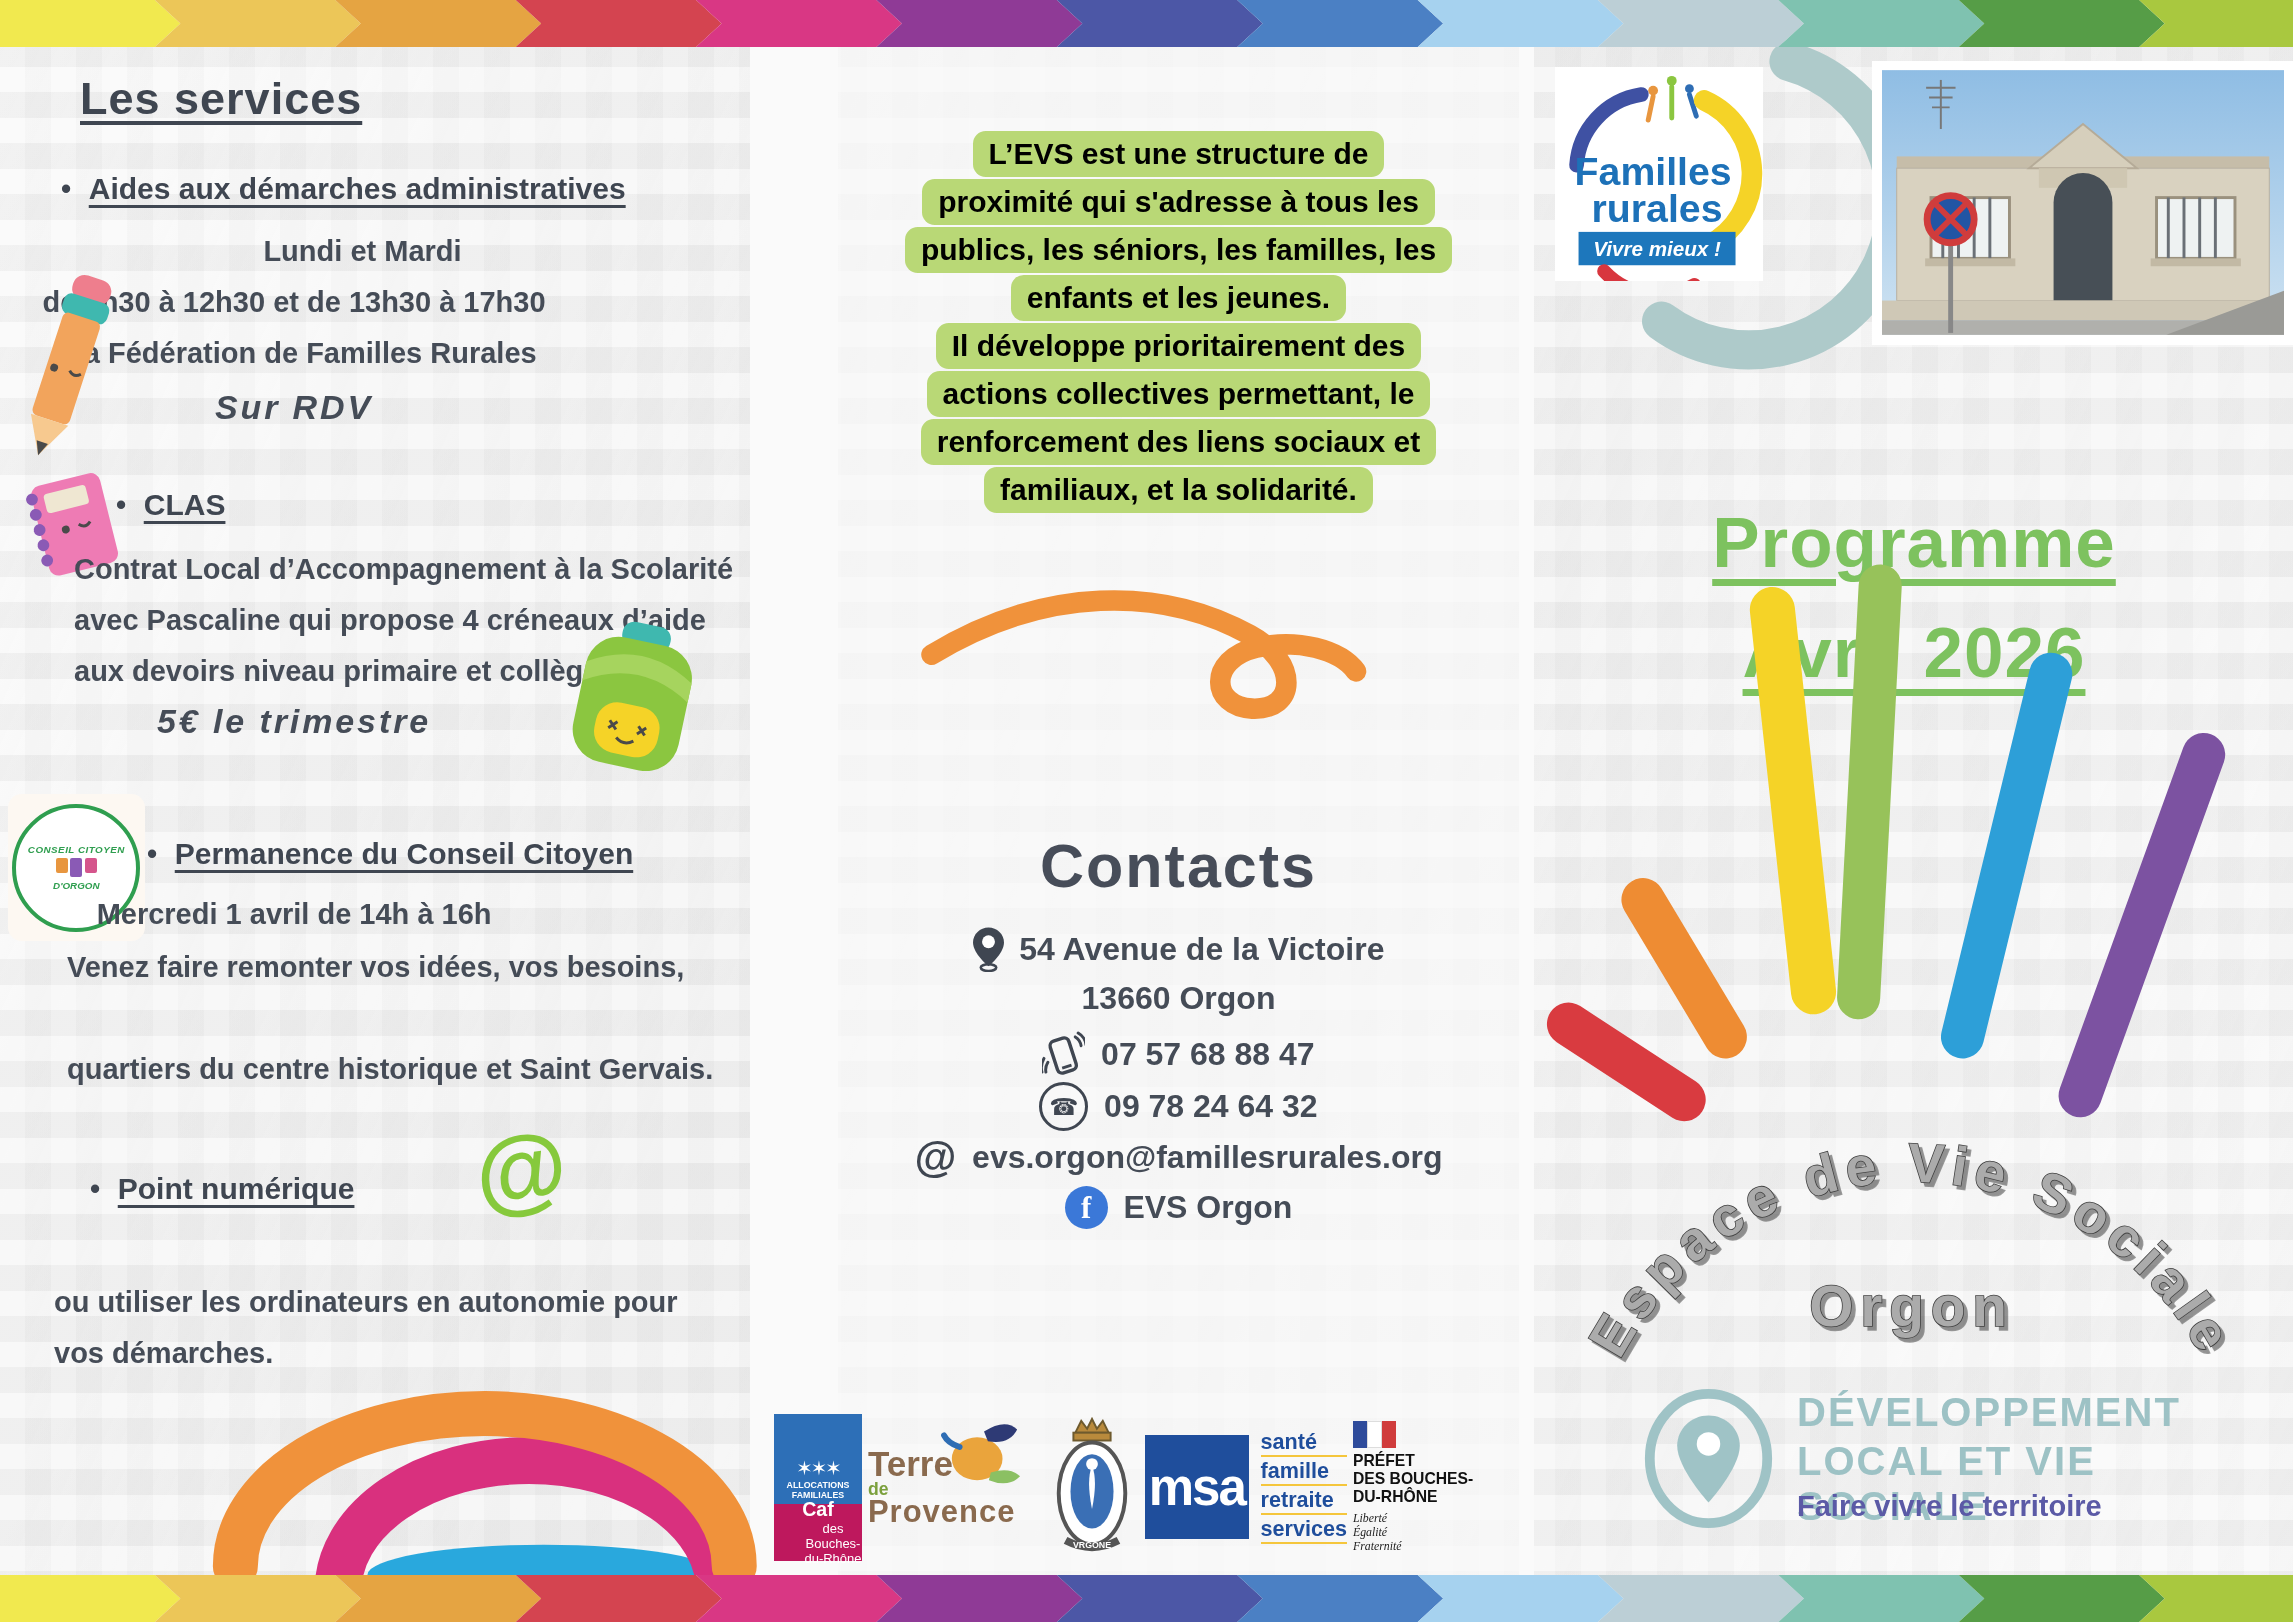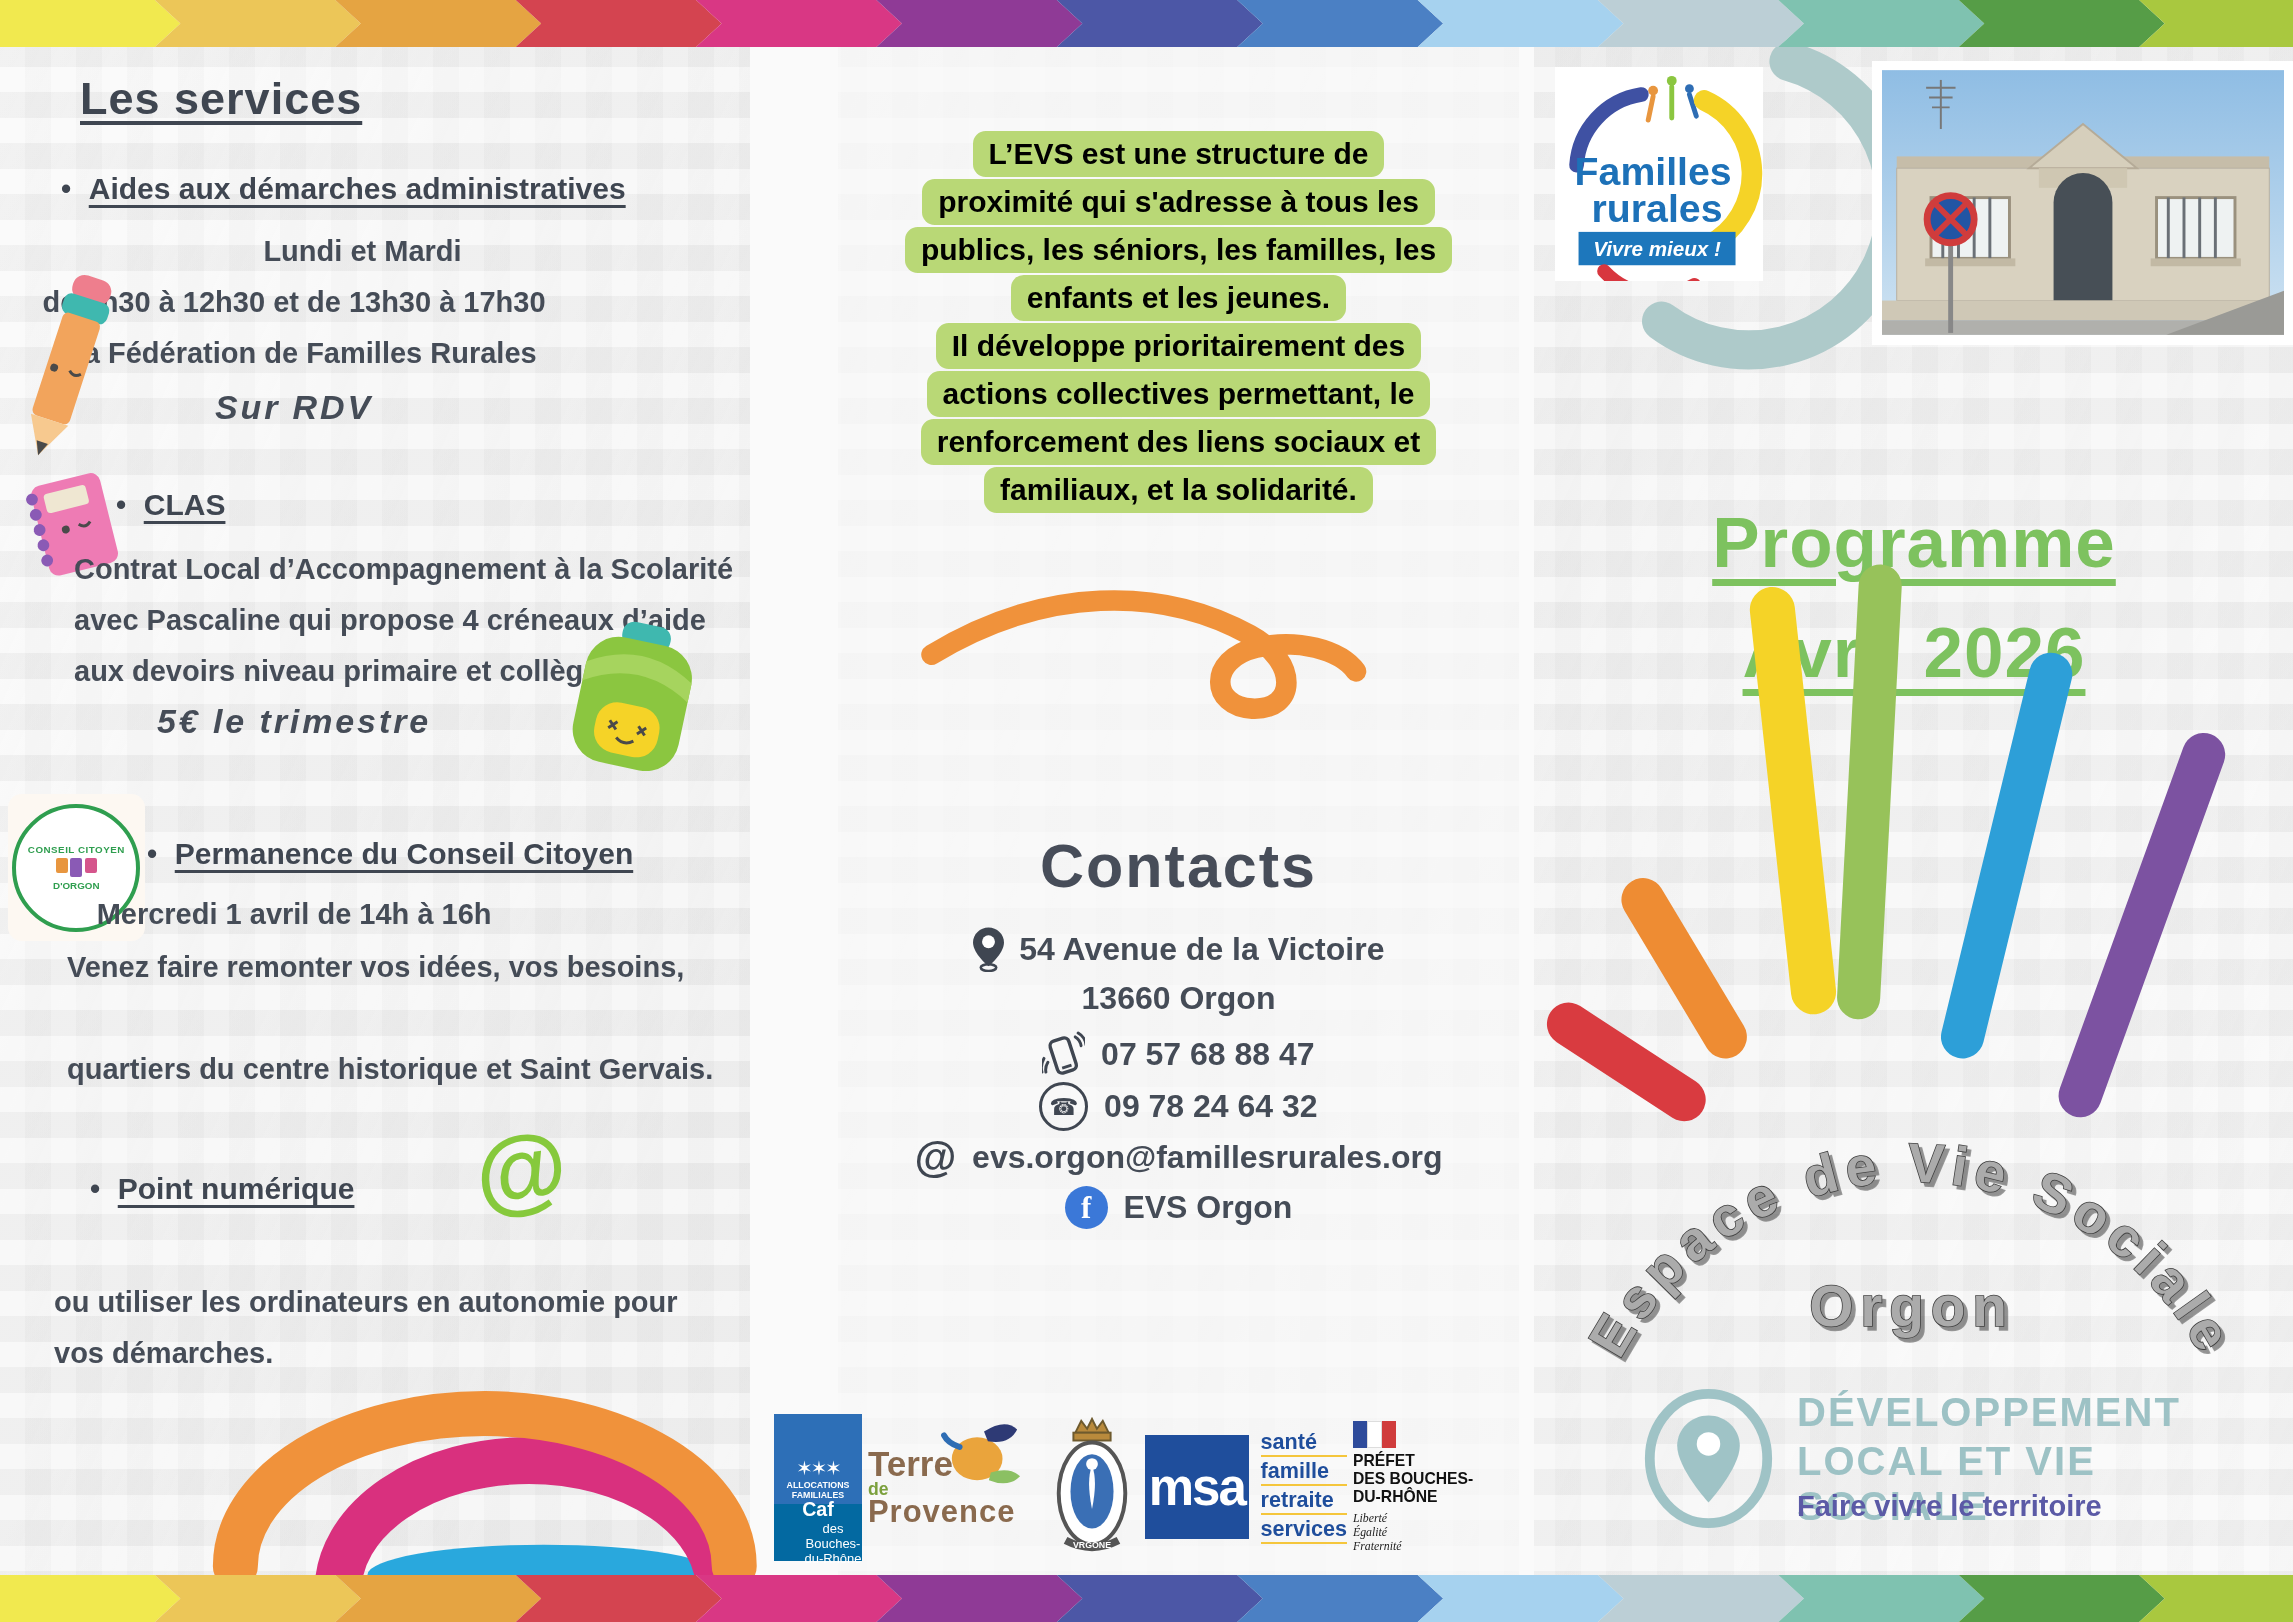--- a/index.html
+++ b/index.html
@@ -33,21 +33,21 @@
   .svc-title{position:absolute;font-size:30px;font-weight:800;display:flex;gap:17.6px;align-items:baseline;}
   .svc-title .ul{text-decoration:underline;text-decoration-thickness:2.9px;text-underline-offset:5.9px;}
   .bullet{font-size:29px;}
   .bodyline{position:absolute;font-size:29px;font-weight:700;color:#454c57;}
   .centered{text-align:center;}
   .hand{font-style:italic;letter-spacing:2.9px;font-weight:700;font-size:34px;}
   
   .illus{position:absolute;}
   .at-illus{font-size:94px;font-weight:900;color:#86c93c;transform:rotate(-8deg);line-height:1;}
   .cc-badge{position:absolute;left:7.8px;top:747px;width:137px;height:147px;background:#fdf8f2;border-radius:13.7px;
-    display:flex;align-items:center;justify-content:center;}
+    display:flex;align-items:center;justify-content:center;font-style:italic;}
   .cc-ring{width:120px;height:120px;border:4.9px solid #2f9e4f;border-radius:50%;position:relative;
     display:flex;flex-direction:column;align-items:center;justify-content:center;background:#fff;}
   .cc-top{font-size:9.8px;font-weight:800;color:#2f9e4f;letter-spacing:0.5px;}
   .cc-bot{font-size:9.8px;font-weight:800;color:#2f9e4f;}
   .cc-art{display:flex;gap:2.9px;margin:2.9px 0;}
   .cc-art i{display:block;width:11.8px;height:15.7px;border-radius:2px;}
   
   .intro{position:absolute;left:0;top:86px;width:100%;text-align:center;line-height:44px;}
   .intro span{display:inline-block;background:#b9d876;color:#000000;font-weight:800;font-size:30px;
     padding:1px 15.7px;border-radius:12.7px;margin:-2px 0;}
@@ -60,21 +60,21 @@
   .tel-circle{width:43px;height:43px;border-radius:50%;border:3.9px solid #3f4651;display:flex;align-items:center;
     justify-content:center;font-size:23.5px;color:#3f4651;}
   .at-glyph{font-size:43px;font-weight:800;color:#3f4651;}
   
   .logos{position:absolute;left:774px;top:1411px;width:706px;height:152px;z-index:7;display:flex;
     align-items:center;justify-content:space-between;}
   .caf{width:88px;height:147px;display:flex;flex-direction:column;text-align:center;}
   .caf .caf-top{flex:1;background:#2d6fb7;color:#fff;font-size:8.8px;font-weight:700;display:flex;
     flex-direction:column;justify-content:flex-end;padding-bottom:3.9px;}
   .caf .fig{font-size:19.6px;letter-spacing:-2px;color:#fff;}
-  .caf .caf-bot{height:57px;background:#0369a1;color:#fff;display:flex;flex-direction:column;justify-content:center;}
+  .caf .caf-bot{height:57px;background:#be185d;color:#fff;display:flex;flex-direction:column;justify-content:center;}
   .caf .caf-bot b{font-size:19.6px;font-weight:800;}
   .caf .caf-bot i{font-style:normal;font-size:13px;padding-left:30px;}
   .terre{width:172px;position:relative;color:#8a6a4e;font-weight:800;line-height:.95;}
   .terre .t1{font-size:35px;}
   .terre .t2{font-size:17.6px;color:#7ba03c;}
   .terre .t3{font-size:31px;letter-spacing:1px;}
   .terre svg{position:absolute;right:2px;top:-35px;}
   .blason{width:93px;height:147px;display:flex;flex-direction:column;align-items:center;justify-content:center;}
   .msa{display:flex;gap:11.8px;align-items:center;}
   .msa-box{width:98px;height:98px;background:#1f4e9c;border:3.9px solid #1f4e9c;color:#fff;display:flex;

